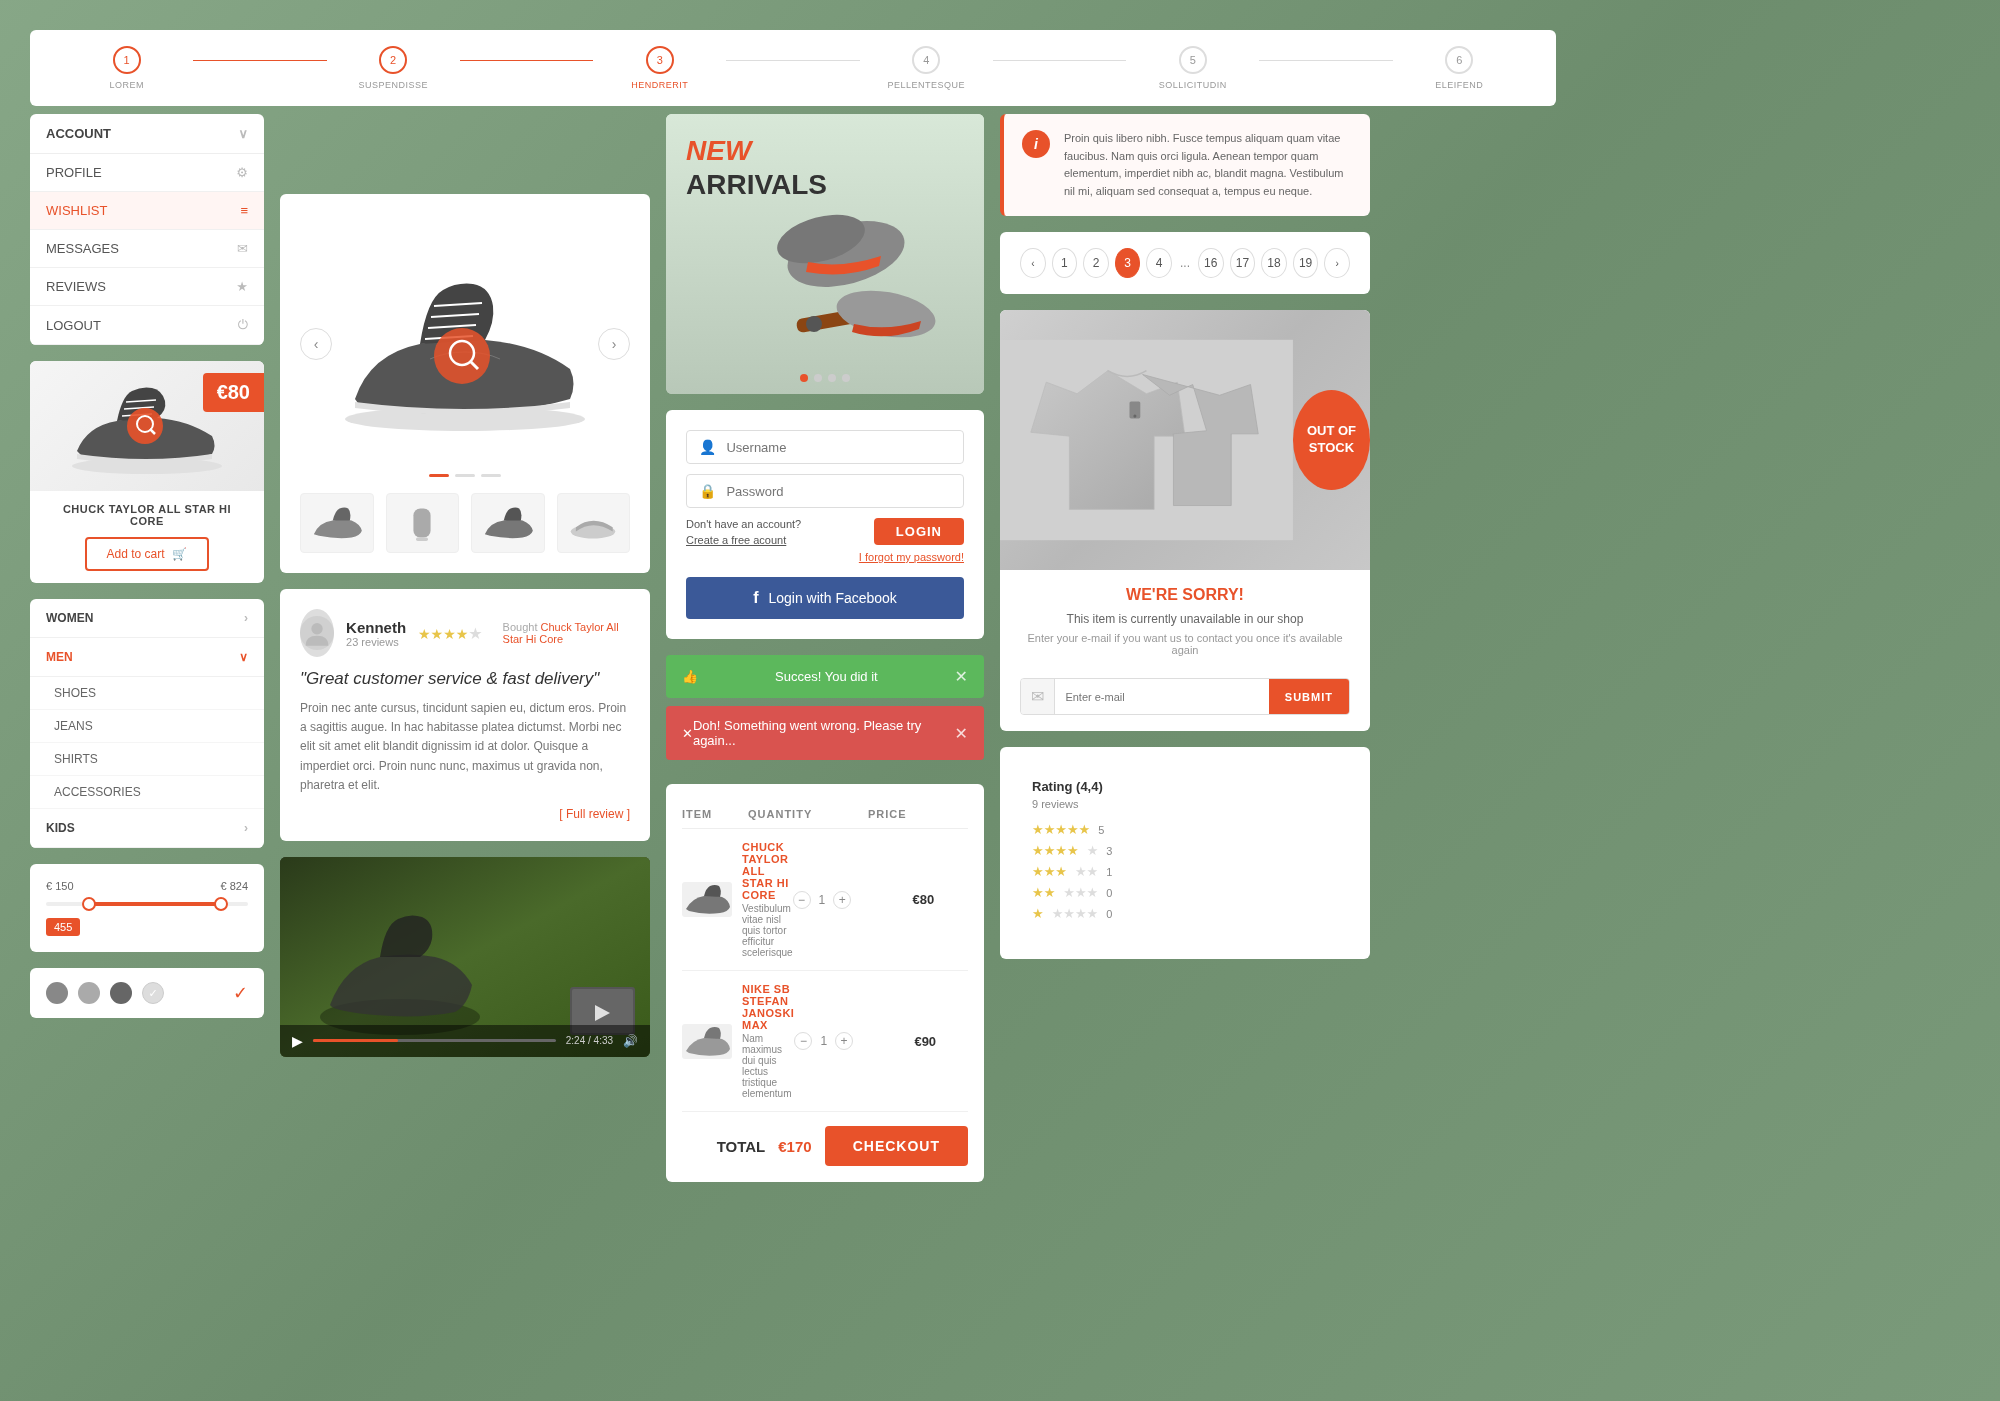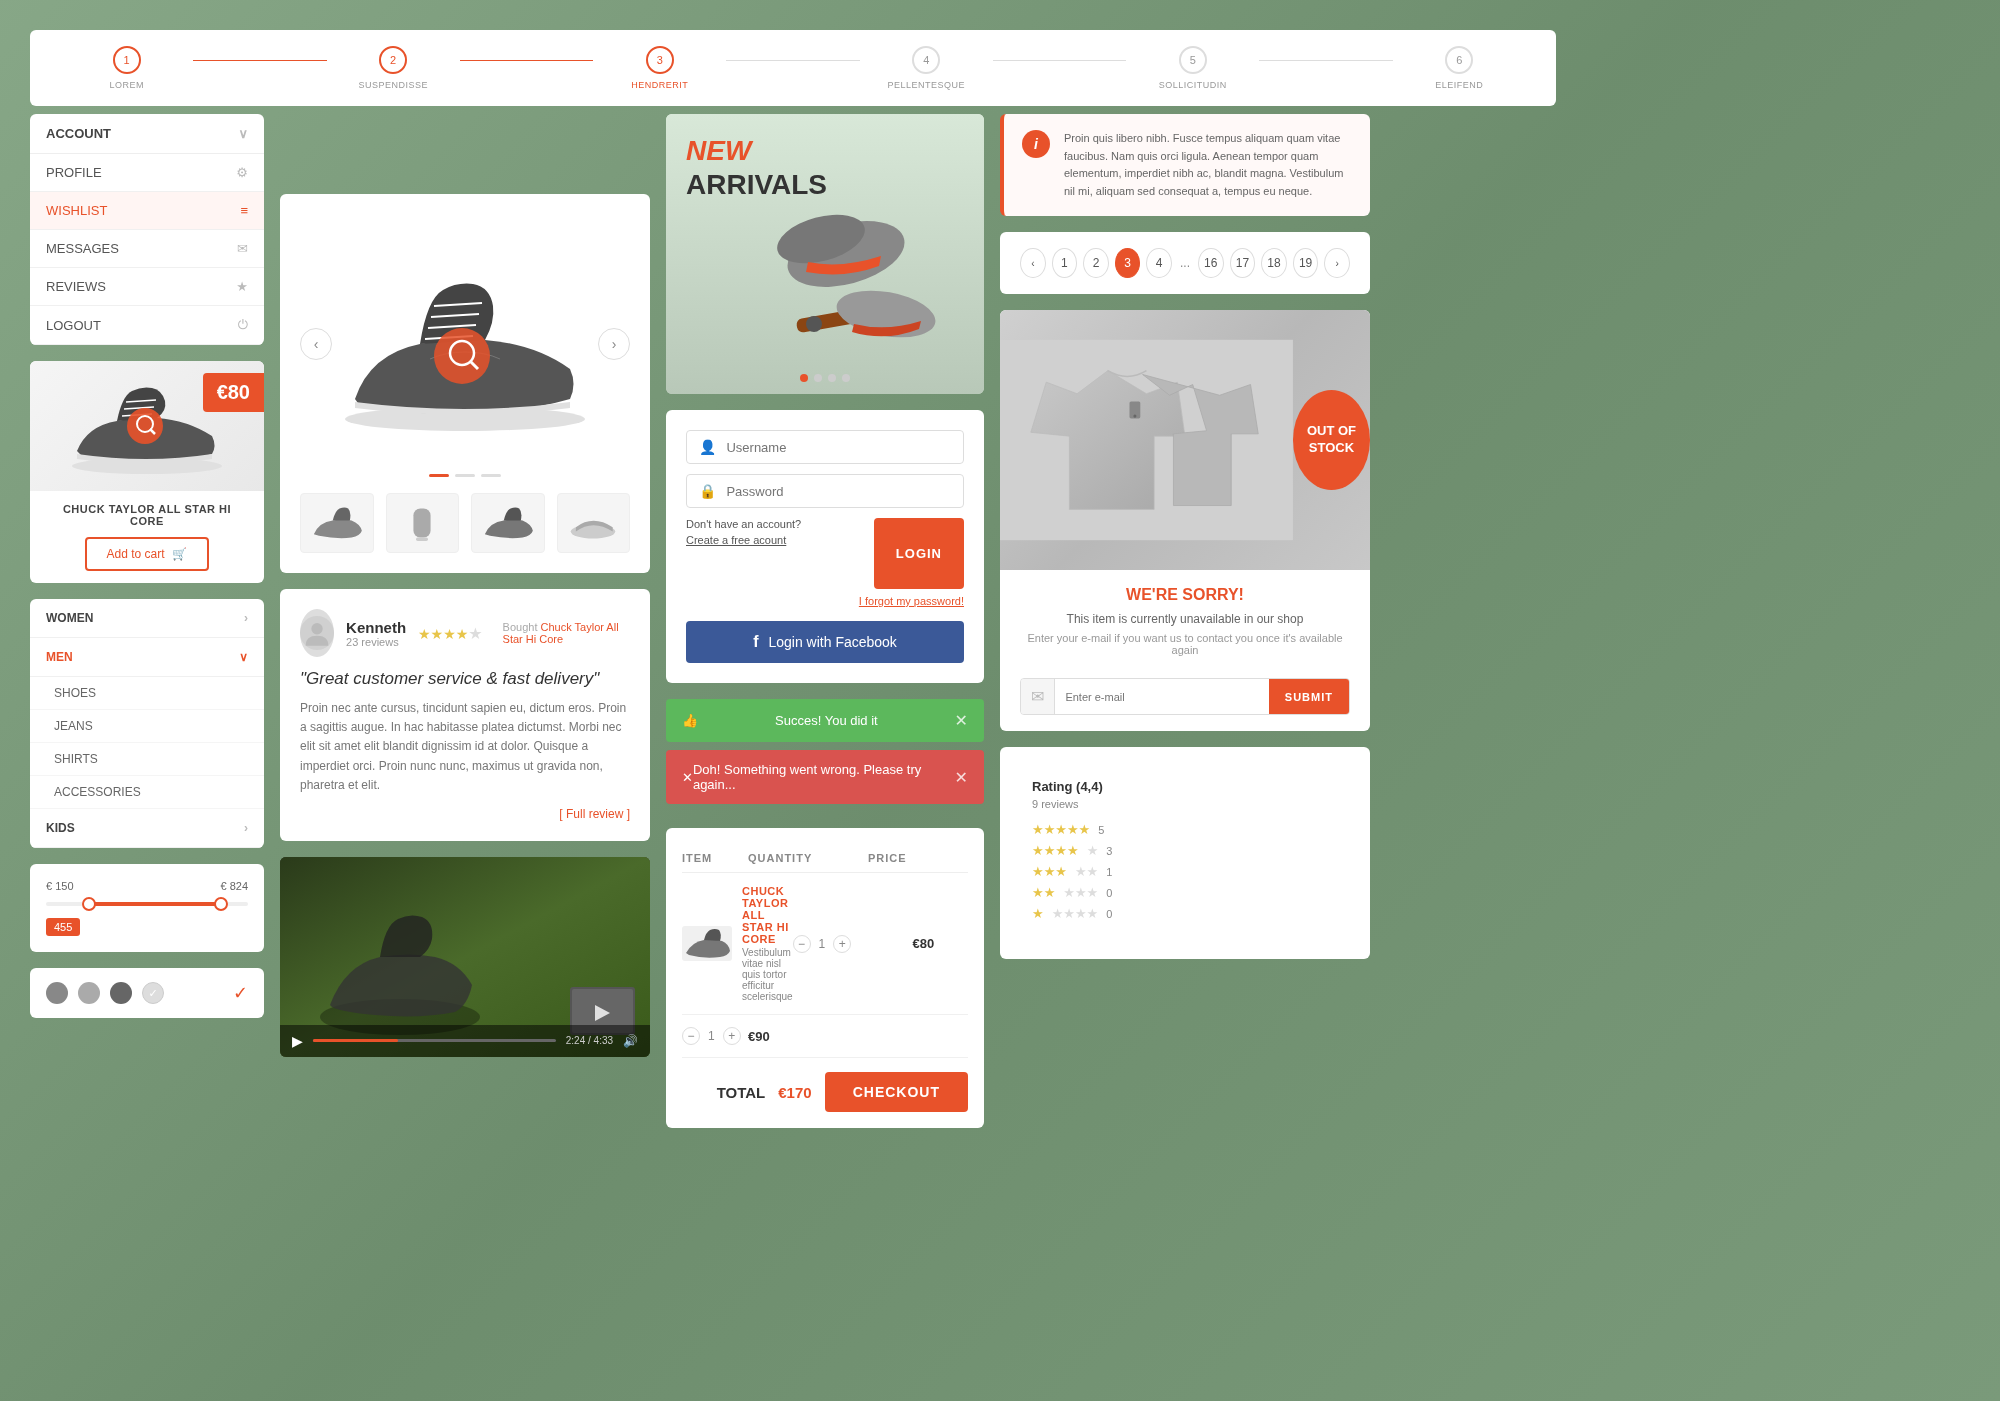--- a/index.html
+++ b/index.html
@@ -420,21 +420,21 @@
       display: flex;
       justify-content: space-between;
       align-items: flex-start;
       margin-bottom: 14px;
     }
     .create-account { font-size: 11px; color: #555; }
     .login-btn {
       background: #e8522a;
       color: white;
       border: none;
-      padding: 28px 22px;
+      padding: 6px 22px;
       border-radius: 4px;
       font-size: 13px;
       font-weight: bold;
       cursor: pointer;
       letter-spacing: 1px;
     }
     .forgot-link {
       font-size: 11px;
       color: #e8522a;
       cursor: pointer;
@@ -1179,20 +1179,32 @@
           <div class="qty-control">
             <div class="qty-btn">−</div>
             <span>1</span>
             <div class="qty-btn">+</div>
           </div>
           <span class="cart-price">€80</span>
 
         </div>
 
         <div class="cart-item">
+          <div class="cart-item-info">
+            <div class="cart-item-thumb">
+              <svg viewBox="0 0 50 35" width="50" height="35">
+                <path d="M4 27 Q10 16 22 14 Q32 13 40 15 Q47 18 48 25 Q46 30 38 31 Q22 33 7 29 Z" fill="#999"></path>
+                <path d="M22 14 Q24 6 28 4 Q33 2 37 4 Q40 8 38 15 Z" fill="#777"></path>
+              </svg>
+            </div>
+            <div>
+              <div class="cart-item-name">NIKE SB STEFAN JANOSKI MAX</div>
+              <div class="cart-item-desc">Nam maximus dui quis lectus tristique elementum</div>
+            </div>
+          </div>
           <div class="qty-control">
             <div class="qty-btn">−</div>
             <span>1</span>
             <div class="qty-btn">+</div>
           </div>
           <span class="cart-price">€90</span>
 
         </div>
 
         <div class="cart-total">

